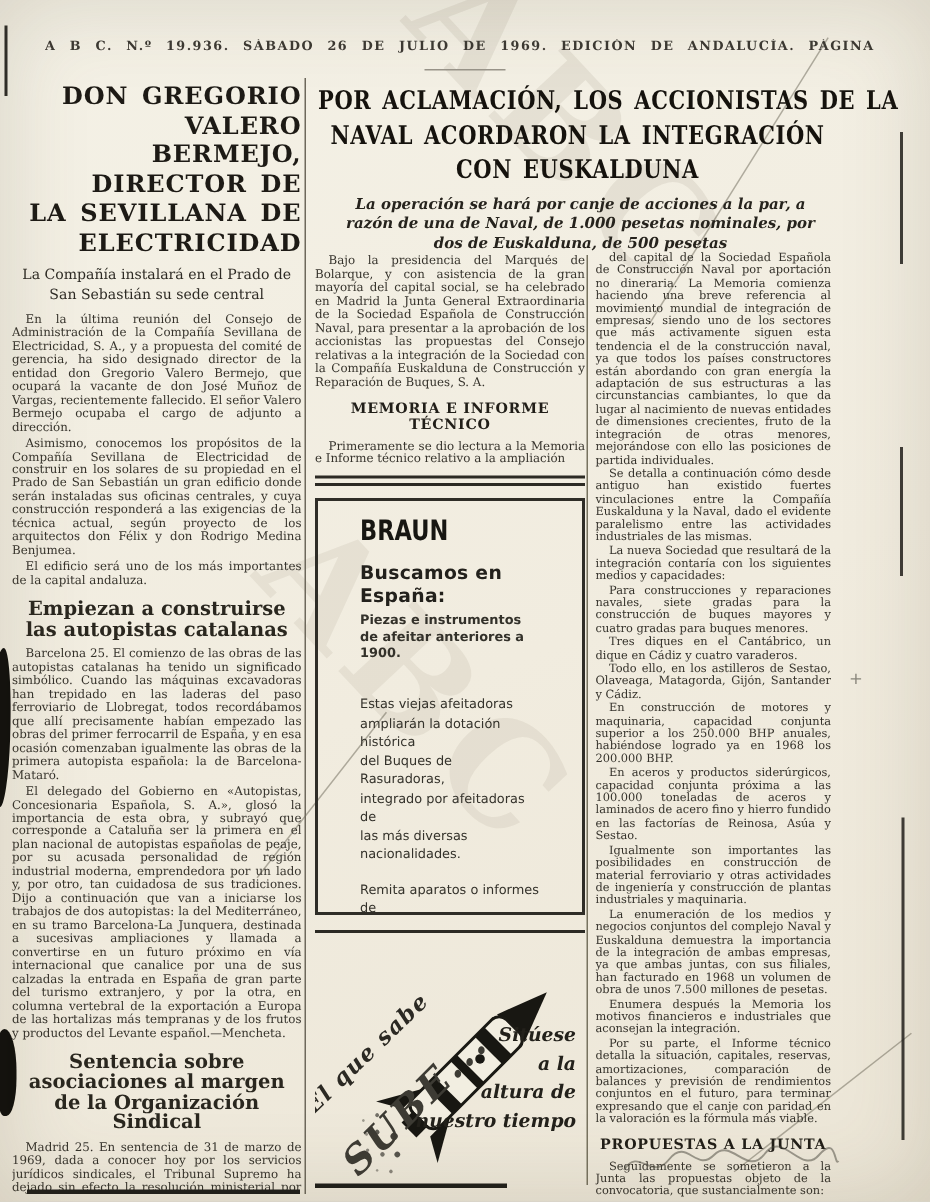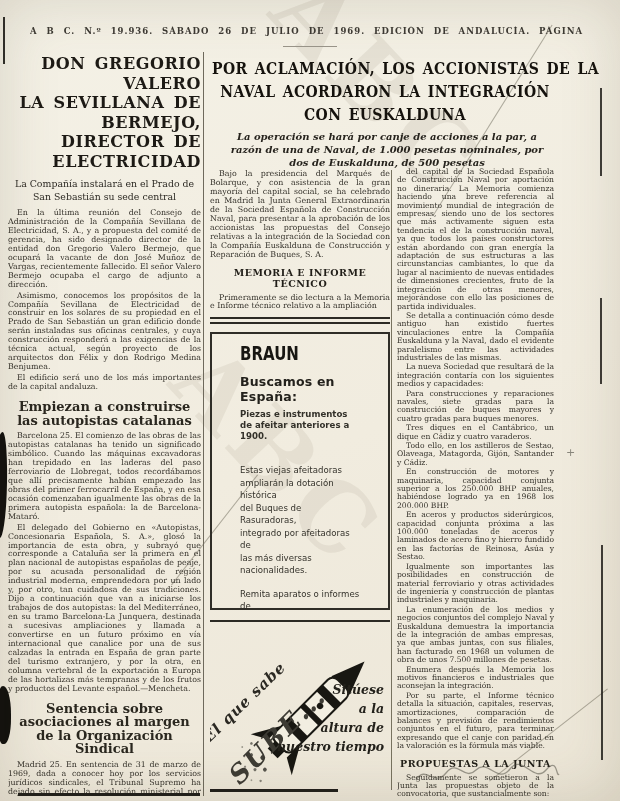--- a/index.html
+++ b/index.html
@@ -96,22 +96,22 @@
 
   <div class="masthead">A B C. N.º 19.936. SÁBADO 26 DE JULIO DE 1969. EDICIÓN DE ANDALUCÍA. PÁGINA 53.</div>
   <div class="masthead-dash artifact"></div>
 
   <div class="vrule r1"></div>
   <div class="vrule r2"></div>
 
   <div class="left-col bodytext">
     <div class="lt-title">
       <div>DON GREGORIO VALERO</div>
+      <div>BERMEJO, DIRECTOR DE</div>
       <div>LA SEVILLANA DE</div>
-      <div>BERMEJO, DIRECTOR DE</div>
       <div>ELECTRICIDAD</div>
     </div>
     <div class="lt-deck">La Compañía instalará en el Prado de San Sebastián su sede central</div>
     <p>En la última reunión del Consejo de Administración de la Compañía Sevillana de Electricidad, S. A., y a propuesta del comité de gerencia, ha sido designado director de la entidad don Gregorio Valero Bermejo, que ocupará la vacante de don José Muñoz de Vargas, recientemente fallecido. El señor Valero Bermejo ocupaba el cargo de adjunto a dirección.</p>
     <p>Asimismo, conocemos los propósitos de la Compañía Sevillana de Electricidad de construir en los solares de su propiedad en el Prado de San Sebastián un gran edificio donde serán instaladas sus oficinas centrales, y cuya construcción responderá a las exigencias de la técnica actual, según proyecto de los arquitectos don Félix y don Rodrigo Medina Benjumea.</p>
     <p>El edificio será uno de los más importantes de la capital andaluza.</p>
     <div class="sec-head">Empiezan a construirse las autopistas catalanas</div>
     <p>Barcelona 25. El comienzo de las obras de las autopistas catalanas ha tenido un significado simbólico. Cuando las máquinas excavadoras han trepidado en las laderas del paso ferroviario de Llobregat, todos recordábamos que allí precisamente habían empezado las obras del primer ferrocarril de España, y en esa ocasión comenzaban igualmente las obras de la primera autopista española: la de Barcelona-Mataró.</p>
     <p>El delegado del Gobierno en «Autopistas, Concesionaria Española, S. A.», glosó la importancia de esta obra, y subrayó que corresponde a Cataluña ser la primera en el plan nacional de autopistas españolas de peaje, por su acusada personalidad de región industrial moderna, emprendedora por un lado y, por otro, tan cuidadosa de sus tradiciones. Dijo a continuación que van a iniciarse los trabajos de dos autopistas: la del Mediterráneo, en su tramo Barcelona-La Junquera, destinada a sucesivas ampliaciones y llamada a convertirse en un futuro próximo en vía internacional que canalice por una de sus calzadas la entrada en España de gran parte del turismo extranjero, y por la otra, en columna vertebral de la exportación a Europa de las hortalizas más tempranas y de los frutos y productos del Levante español.—Mencheta.</p>
     <div class="sec-head">Sentencia sobre asociaciones al margen de la Organización Sindical</div>

